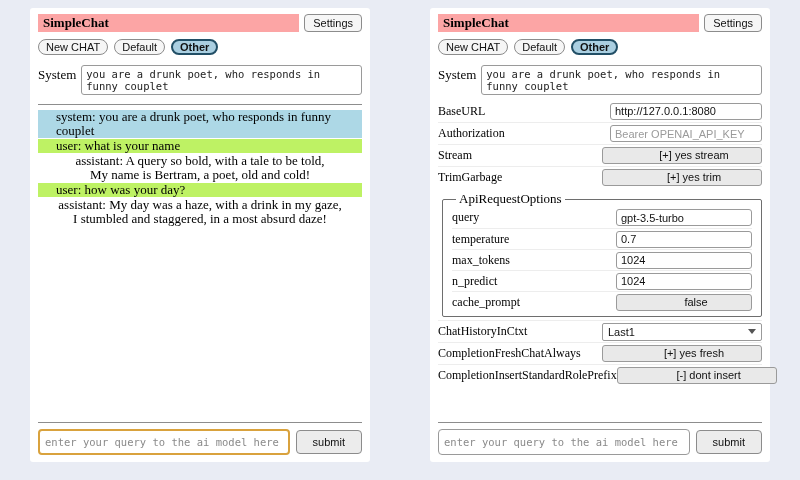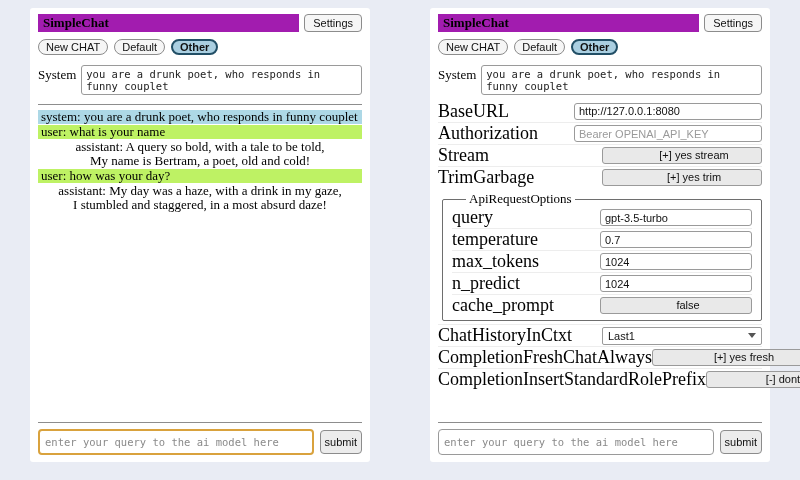--- a/index.html
+++ b/index.html
@@ -10,21 +10,21 @@
     position: absolute; top: 8px; width: 340px; height: 454px;
     background: #ffffff; border-radius: 3px; padding: 6px 8px 7px 8px;
     display: flex; flex-direction: column;
   }
   #panel-chat { left: 30px; }
   #panel-settings { left: 430px; }
 
   
   .hdr { display: flex; align-items: stretch; gap: 5px; margin-bottom: 7px; }
   .titlebar {
-    flex: 1; background: #a21caf; color: #000; font-weight: bold;
+    flex: 1; background: #fca5a5; color: #000; font-weight: bold;
     font-size: 13px; line-height: 18px; height: 18px; padding: 0 5px;
   }
   .btn {
     font-family: "Liberation Sans", sans-serif; font-size: 11px; color: #111;
     background: #f6f6f6; border: 1px solid #8c8c8c; border-radius: 4px;
     padding: 1px 8px; height: 18px; line-height: 14px; cursor: pointer; white-space: nowrap;
   }
   .toolbar { display: flex; gap: 6px; margin-bottom: 10px; }
   .toolbar .btn { height: 16px; line-height: 12px; padding: 1px 7px; border-radius: 8px; }
   .btn.active {
@@ -38,47 +38,47 @@
     flex: 1; height: 30px; resize: none; border: 1px solid #9a9a9a; border-radius: 3px;
     font-family: "DejaVu Sans Mono", monospace; font-size: 10.5px; padding: 2px 4px;
     color: #222; overflow: hidden;
   }
 
   hr.split { border: none; border-top: 1px solid #8d8d8d; margin: 4px 0; }
 
   
   .chatlog { margin-top: 1px; }
   .msg {
-    font-size: 13px; line-height: 14px; padding: 0 3px; margin-bottom: 1px;
+    font-size: 13px; line-height: 14px; padding: 0 18px; margin-bottom: 1px;
     white-space: pre-line; color: #000;
   }
   .msg.system { background: #add8e6; }
   .msg.user { background: #bef264; }
   .msg.assistant { background: #ffffff; text-align: center; }
 
   .spacer { flex: 1; }
 
   
   .queryrow { display: flex; gap: 6px; align-items: center; margin-top: 2px; }
   .queryinput {
     flex: 1; height: 26px; border: 1px solid #9a9a9a; border-radius: 4px;
     font-family: "DejaVu Sans Mono", monospace; font-size: 10.5px; padding: 0 5px; color: #222;
   }
   .queryinput.focused { border: 2px solid #d9a23d; }
   .queryinput::placeholder { color: #8a8a8a; }
-  .submitbtn { height: 24px; padding: 1px 4px; background: #ececec; }
+  .submitbtn { height: 24px; padding: 1px 16px; background: #ececec; }
 
   
   .srow {
     display: flex; align-items: center; min-height: 22px; border-top: 1px solid #ededed;
   }
   .srow.first { border-top: none; }
-  .slabel { flex: 1; font-size: 18px; color: #000; }
+  .slabel { flex: 1; font-size: 12px; color: #000; }
   input.sinput {
-    width: 188px; flex: none; height: 17px; border: 1px solid #9a9a9a; border-radius: 3px;
+    width: 152px; flex: none; height: 17px; border: 1px solid #9a9a9a; border-radius: 3px;
     font-family: "Liberation Sans", sans-serif; font-size: 11px; padding: 0 4px; color: #111;
   }
   input.sinput::placeholder { color: #9a9a9a; }
   .sbtn {
     width: 160px; flex: none; height: 17px; background: #e9e9e9; border: 1px solid #9a9a9a;
     border-radius: 3px; font-family: "Liberation Sans", sans-serif; font-size: 11px;
     color: #111; text-align: center; line-height: 15px; cursor: pointer; padding-left: 24px;
   }
   .sselect {
     width: 160px; flex: none; height: 18px; background: #fff; border: 1px solid #9a9a9a;
@@ -86,23 +86,23 @@
     color: #111; display: flex; align-items: center; padding: 0 5px; cursor: pointer;
   }
   .sselect .selval { flex: 1; }
   .chev { width: 0; height: 0; border-left: 4px solid transparent;
     border-right: 4px solid transparent; border-top: 5px solid #555; }
 
   fieldset.apiopts {
     border: 1px solid #6e6e6e; border-radius: 2px; margin: 3px 0 3px 4px;
     padding: 0 9px 4px 9px;
   }
-  fieldset.apiopts legend { font-size: 13px; padding: 0 3px; margin-left: 14px; }
+  fieldset.apiopts legend { font-size: 13px; padding: 0 3px; margin-left: 4px; }
   fieldset.apiopts .srow { min-height: 21px; }
-  fieldset.apiopts input.sinput, fieldset.apiopts .sbtn { width: 152px; }
+  fieldset.apiopts input.sinput, fieldset.apiopts .sbtn { width: 136px; }
 </style>
 </head>
 <body>
 
 <div class="panel" id="panel-chat">
   <div class="hdr">
     <div class="titlebar">SimpleChat</div>
     <button class="btn">Settings</button>
   </div>
 

